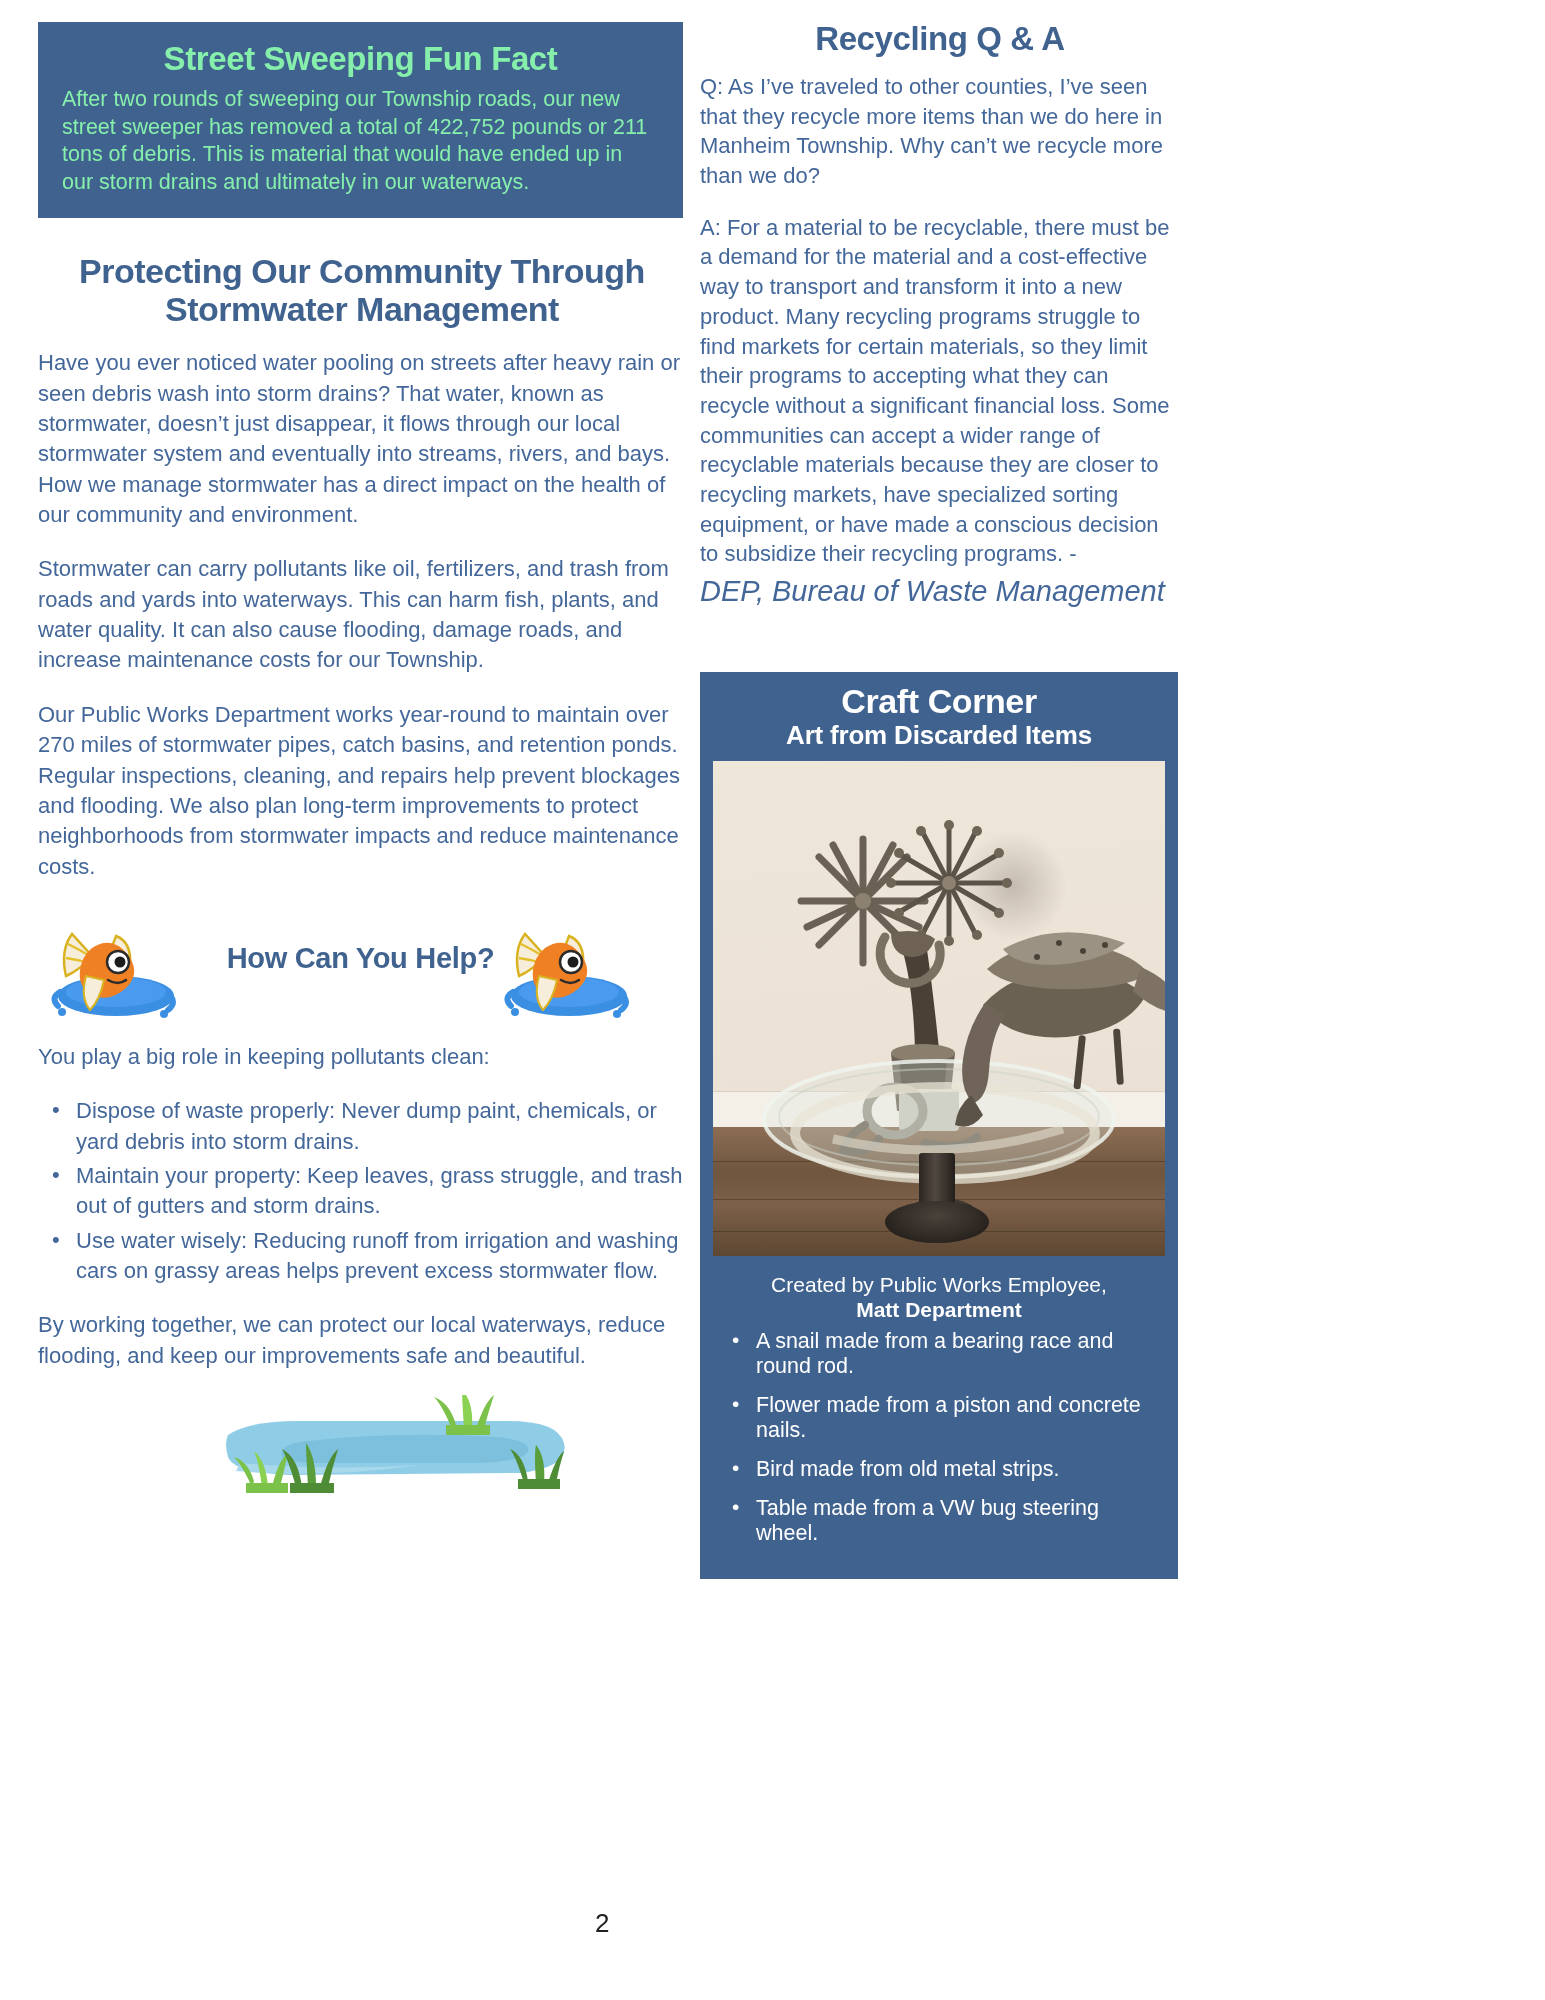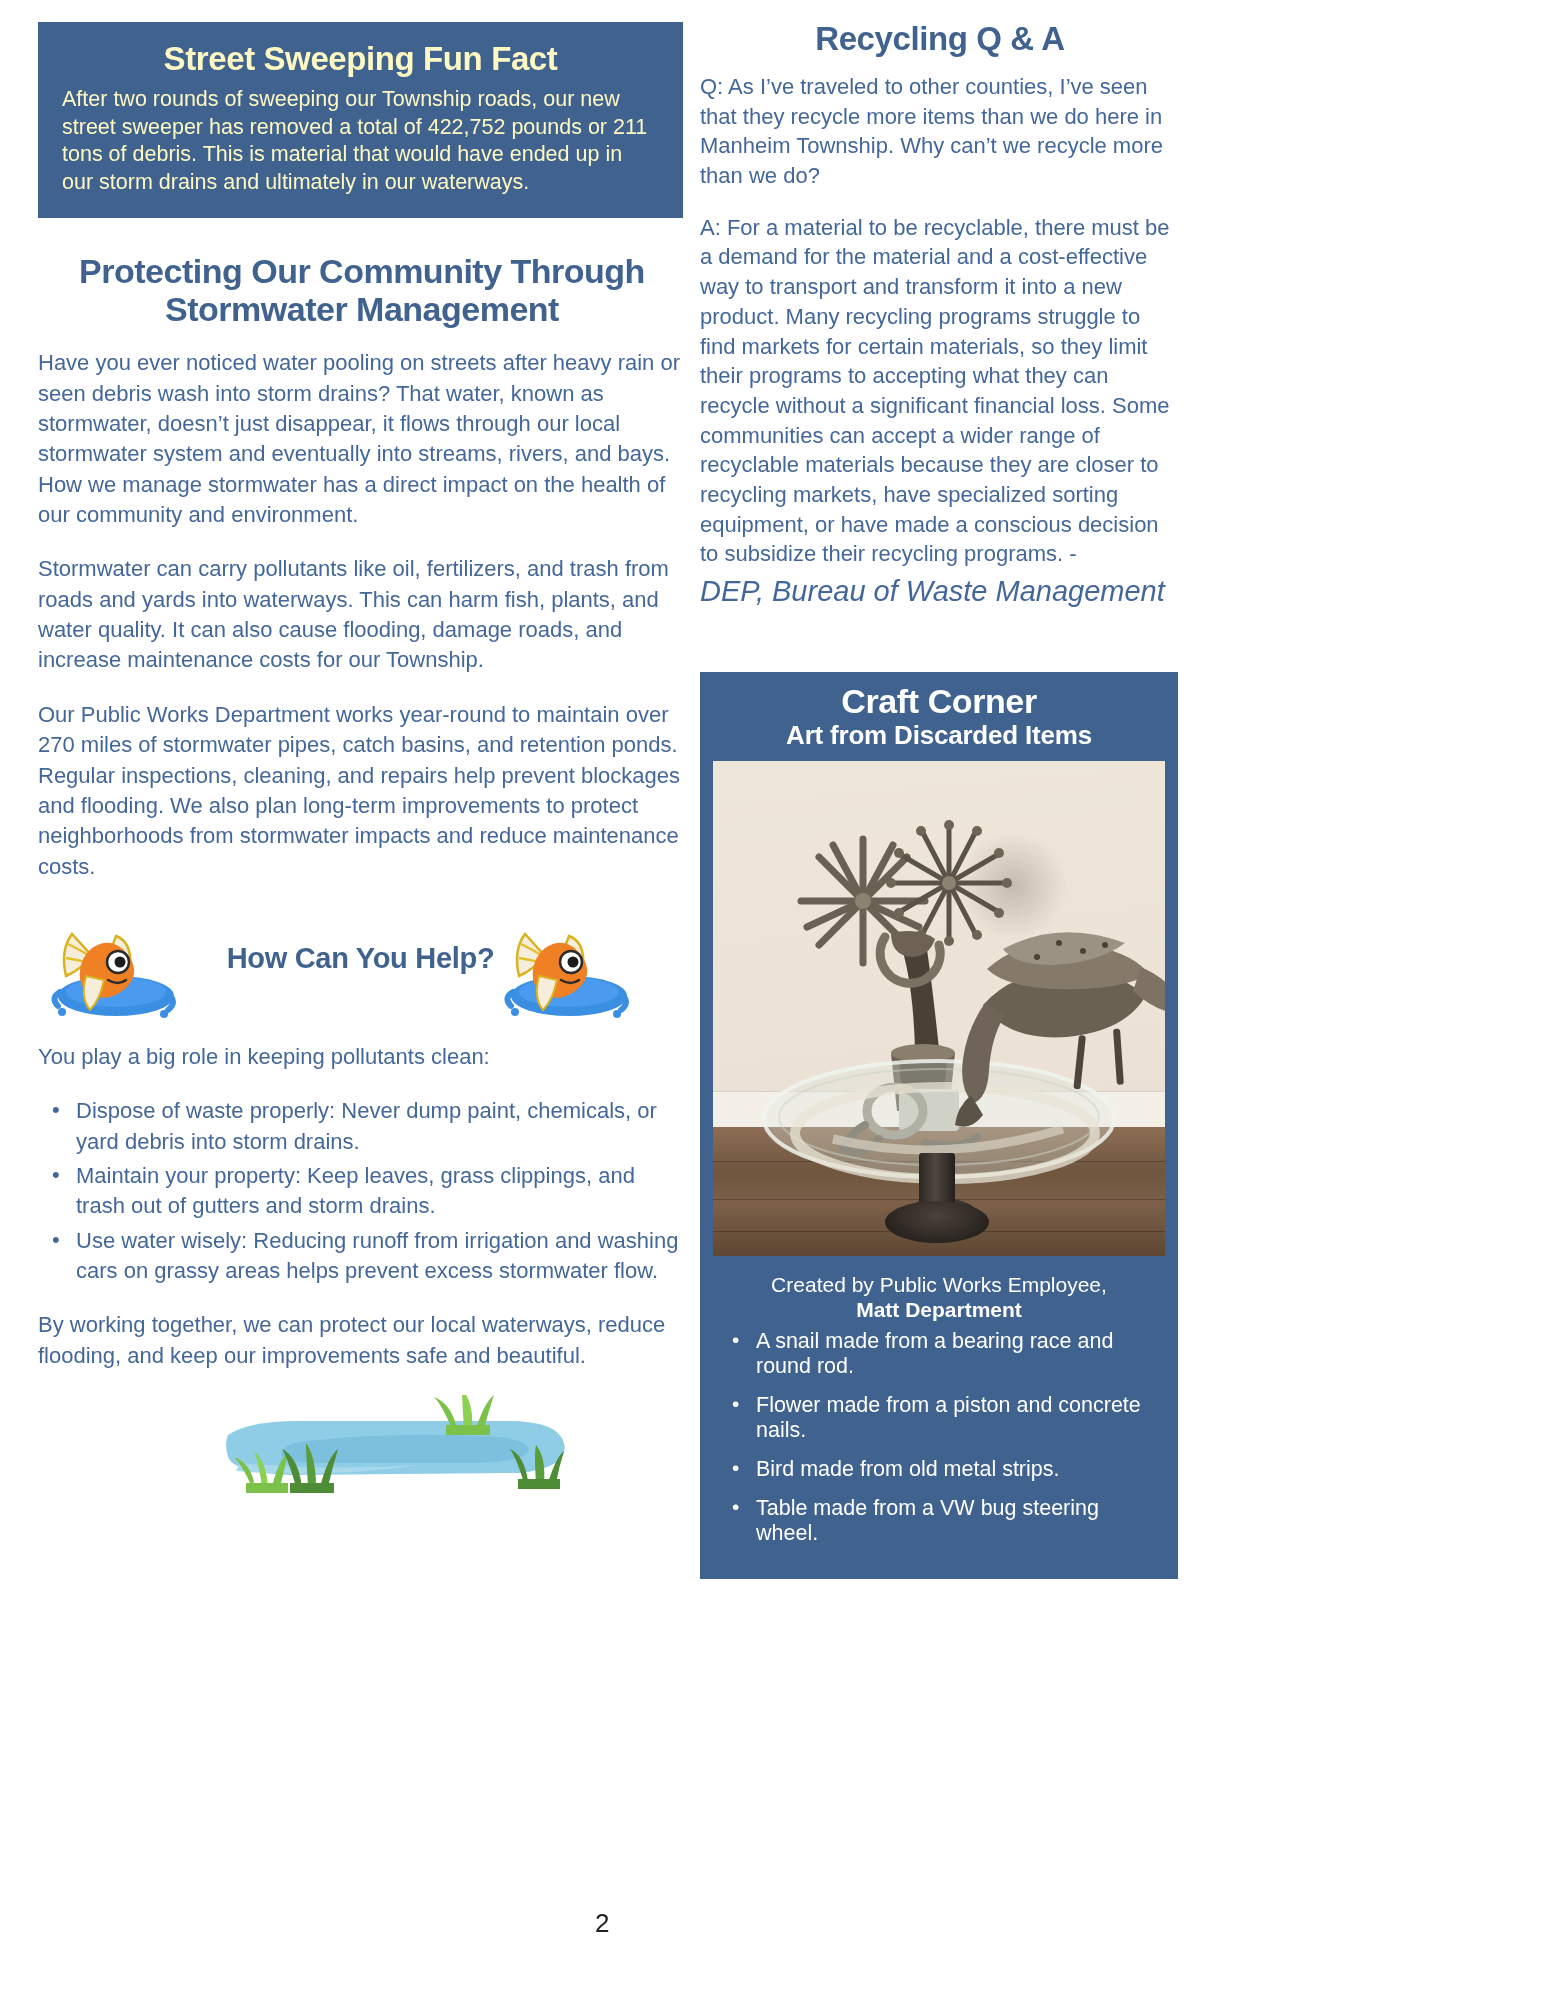--- a/index.html
+++ b/index.html
@@ -18,21 +18,21 @@
 
   
   .col-left {
     position: absolute;
     left: 38px; top: 22px;
     width: 645px;
   }
 
   .fact-box {
     background: #40628f;
-    color: #fef9c3;
+    color: #86efac;
     padding: 18px 24px 22px 24px;
     width: 645px;
   }
   .fact-title {
     font-size: 33px;
     font-weight: bold;
     text-align: center;
     letter-spacing: -0.4px;
     margin-bottom: 8px;
   }
@@ -271,21 +271,21 @@
           <circle cx="74" cy="48" r="5.5" fill="#1c1c1c"></circle>
           <path d="M62 66 q10 6 18 0" stroke="#2b2b2b" stroke-width="2.5" fill="none" stroke-linecap="round"></path>
         </svg>
       </span>
     </div>
 
     <p class="body-p">You play a big role in keeping pollutants clean:</p>
 
     <ul class="bullets">
       <li>Dispose of waste properly: Never dump paint, chemicals, or yard debris into storm drains.</li>
-      <li>Maintain your property: Keep leaves, grass clippings, and trash out of gutters and storm drains.</li>
+      <li>Maintain your property: Keep leaves, grass struggle, and trash out of gutters and storm drains.</li>
       <li>Use water wisely: Reducing runoff from irrigation and washing cars on grassy areas helps prevent excess stormwater flow.</li>
     </ul>
 
     <p class="body-p">By working together, we can protect our local waterways, reduce flooding, and keep our improvements safe and beautiful.</p>
 
     <div class="pond-wrap">
       <span class="pond">
         <svg width="400" height="105" viewBox="0 0 400 105">
 
           <path d="M40 40 q20 -14 70 -14 l210 0 q50 0 56 22 q6 24 -44 30 l-230 2 q-56 -2 -62 -18 q-4 -14 0 -22 z" fill="#8fcde6"></path>

